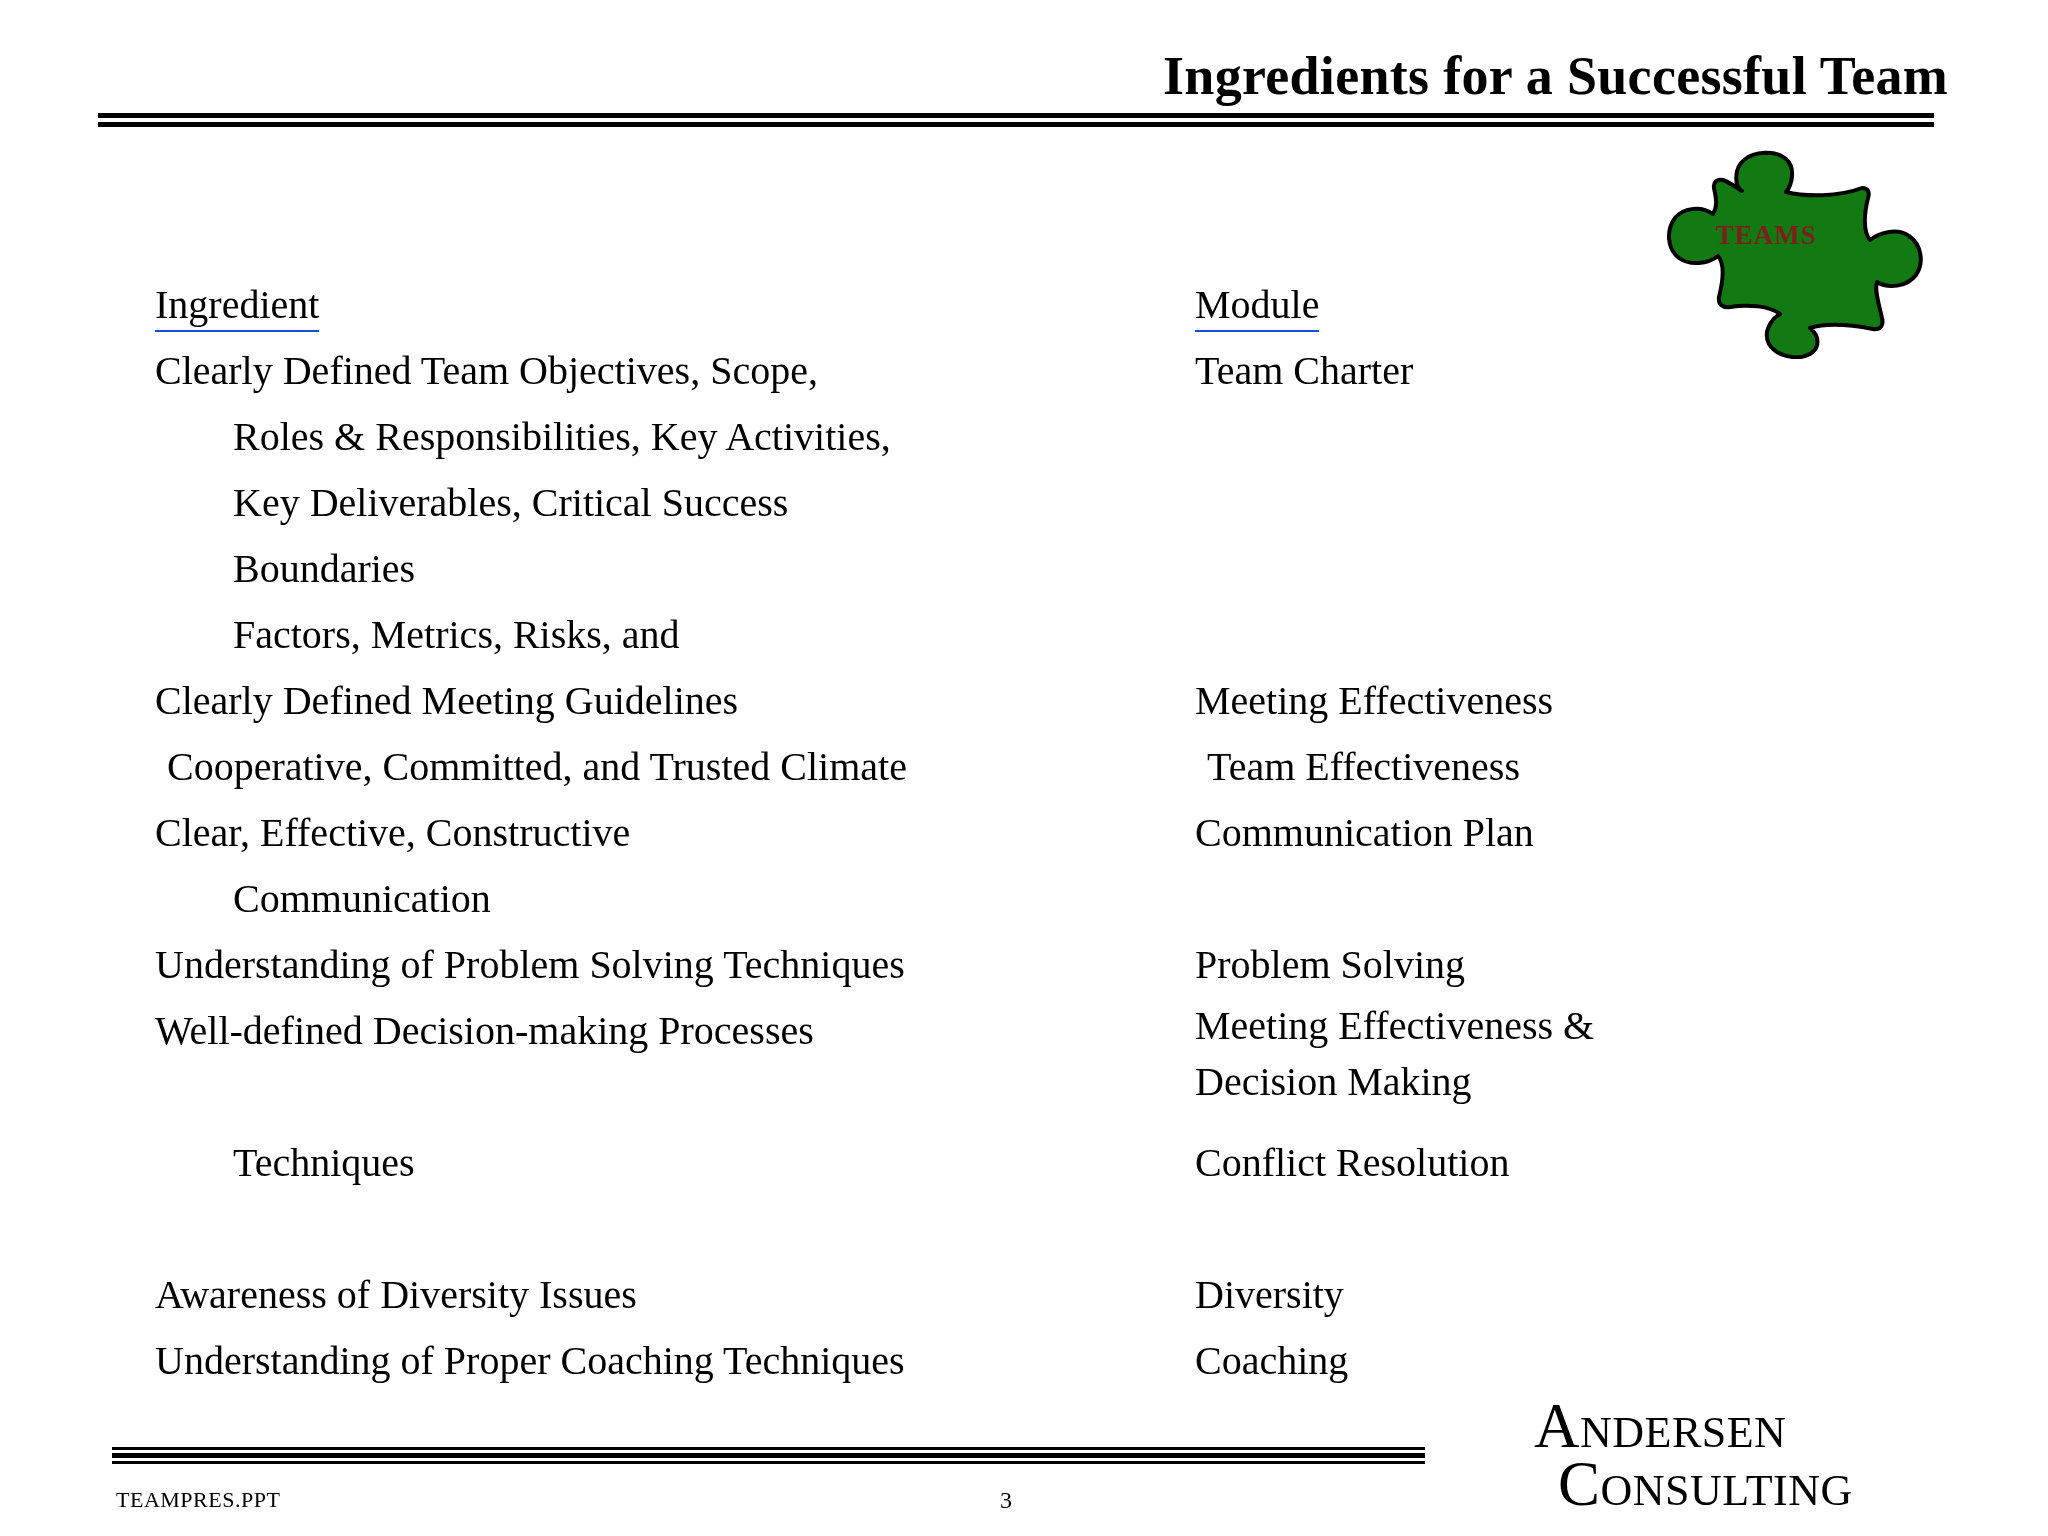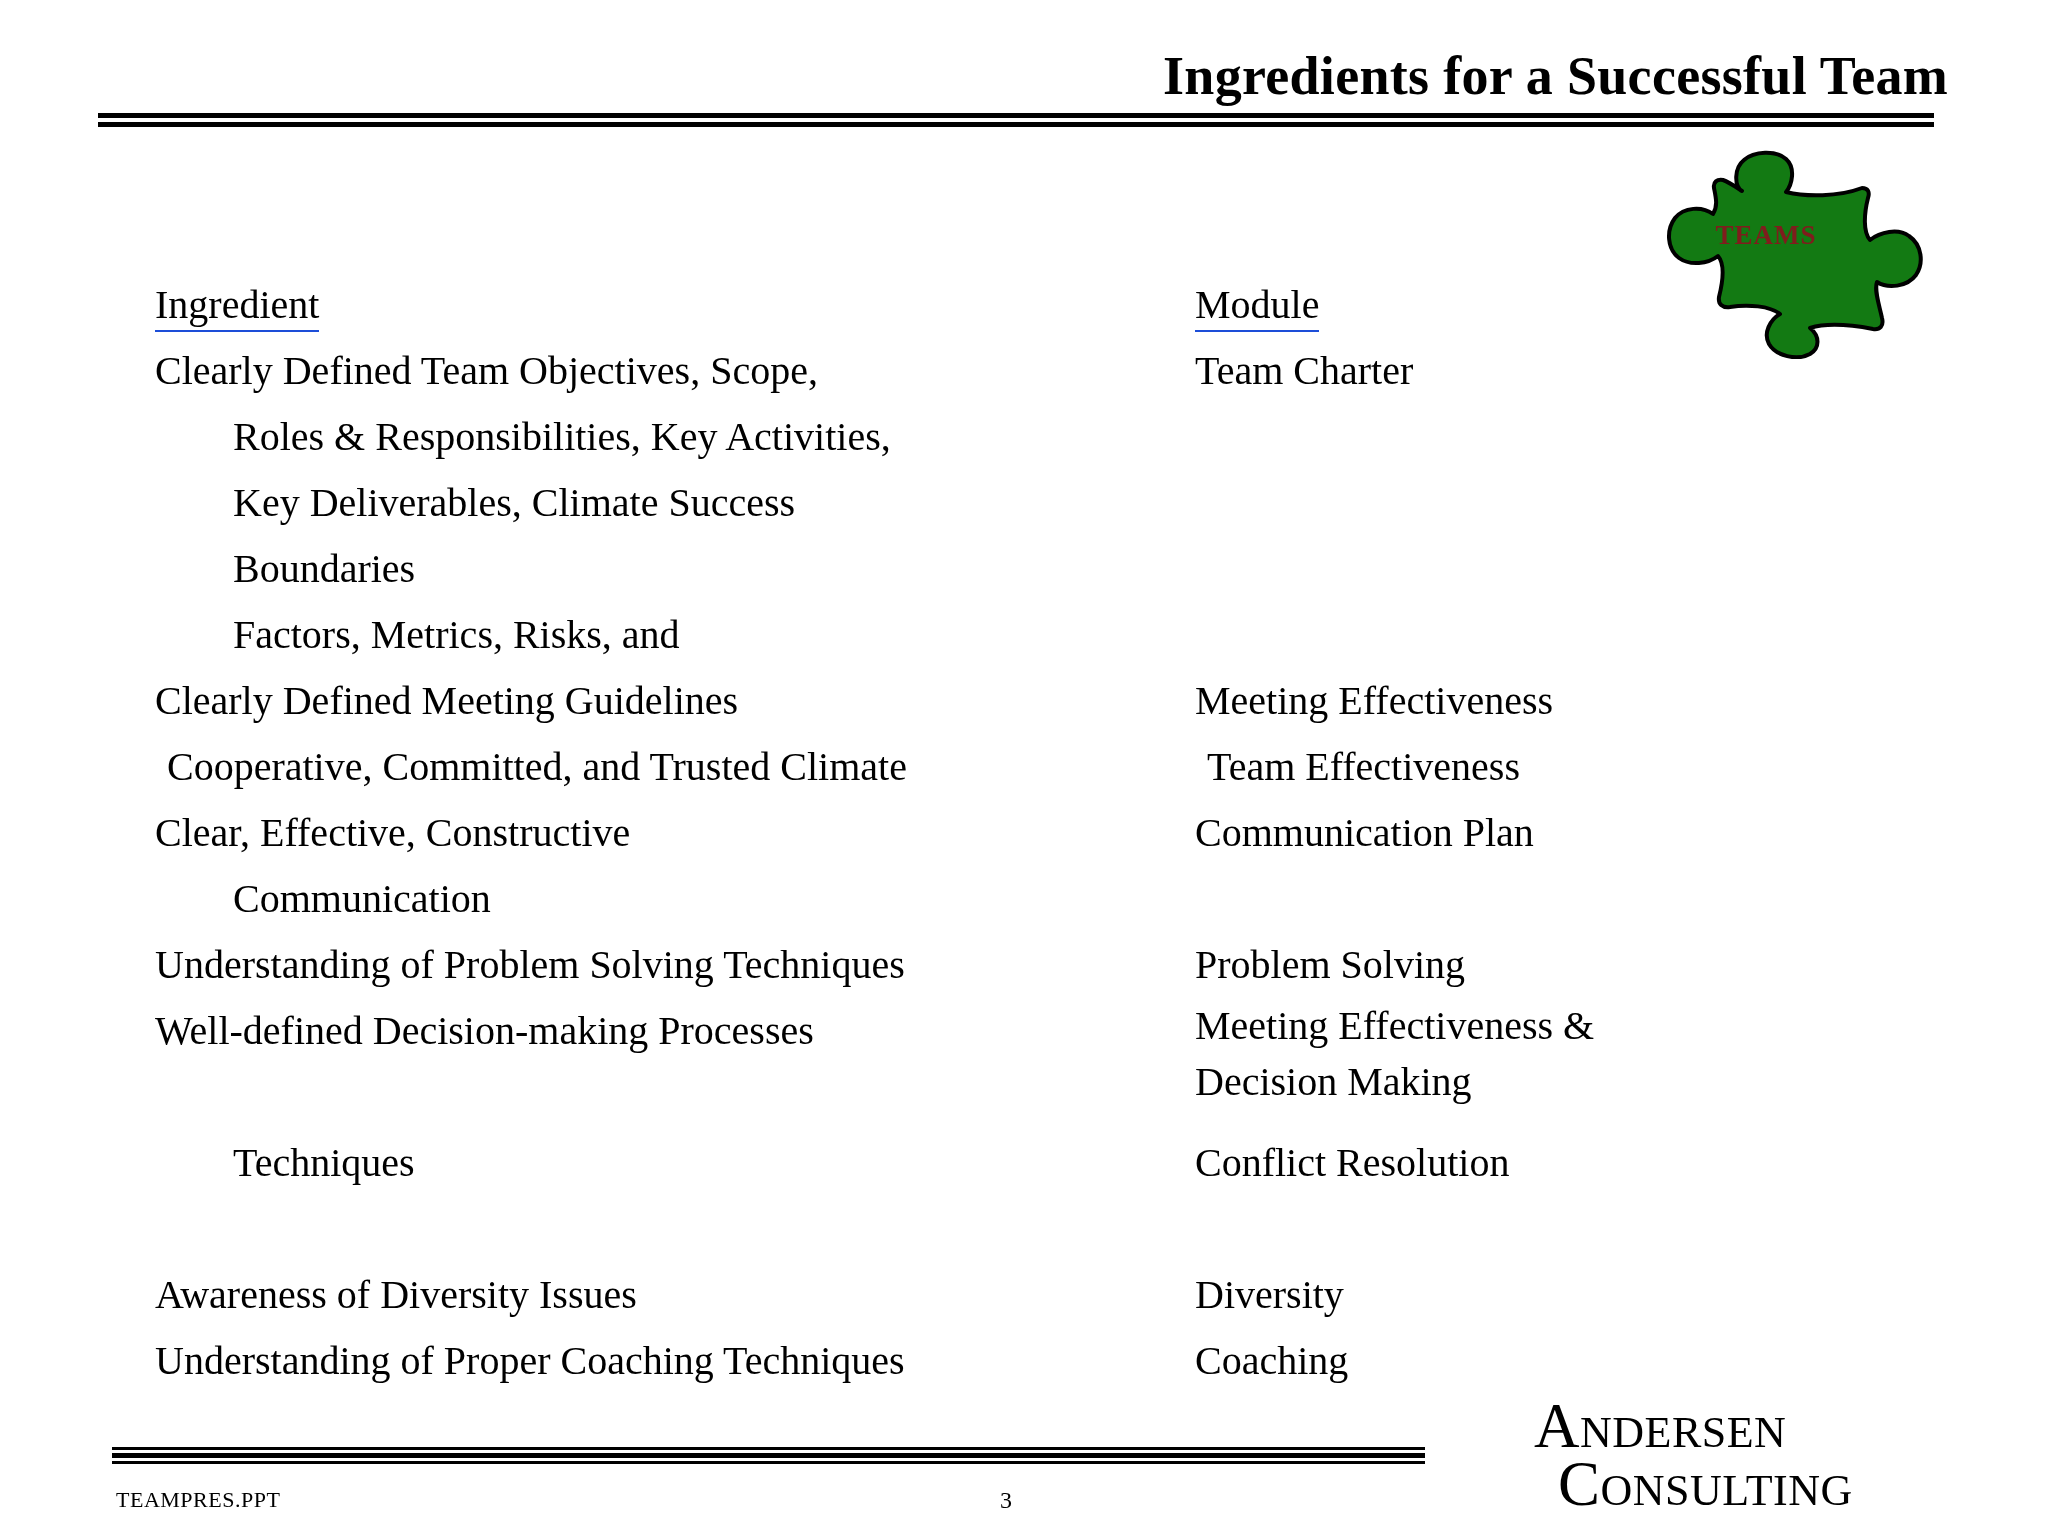--- a/index.html
+++ b/index.html
@@ -226,21 +226,21 @@
       </div>
       <div class="col-right">
         <div class="head-cell"><span class="u">Module</span></div>
       </div>
     </div>
 
     <div class="row" style="height:330px;">
       <div class="col-left">
         <div class="cell-line">Clearly Defined Team Objectives, Scope,</div>
         <div class="cell-line indent">Roles &amp; Responsibilities, Key Activities,</div>
-        <div class="cell-line indent">Key Deliverables, Climate Success</div>
+        <div class="cell-line indent">Key Deliverables, Critical Success</div>
         <div class="cell-line indent">Boundaries</div>
         <div class="cell-line indent">Factors, Metrics, Risks, and</div>
       </div>
       <div class="col-right">
         <div class="cell-line">Team Charter</div>
       </div>
     </div>
 
     <div class="row" style="height:66px;">
       <div class="col-left">

